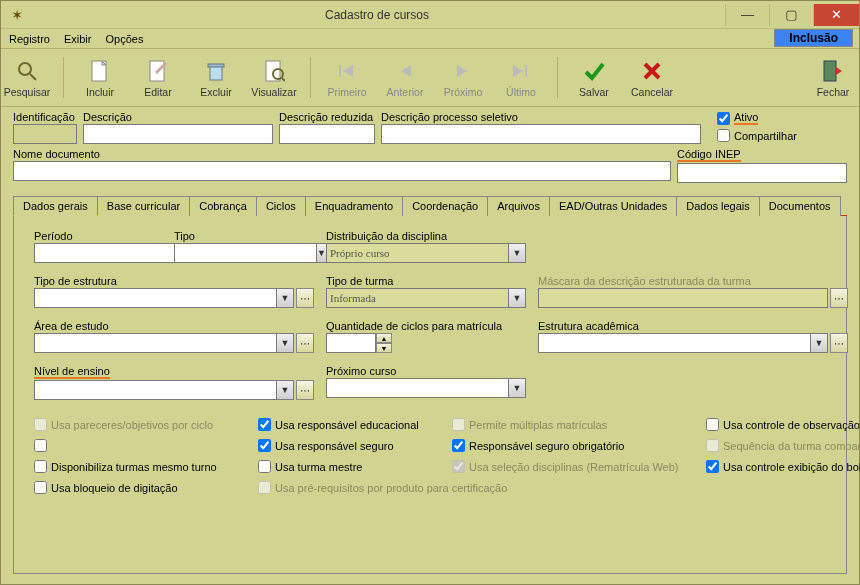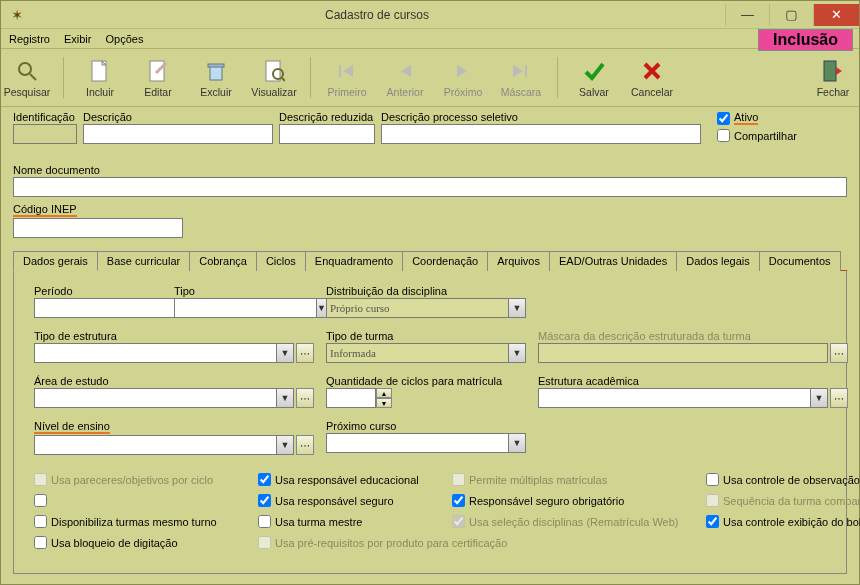--- a/index.html
+++ b/index.html
@@ -61,25 +61,25 @@
     gap: 14px;
     background: #d1d490;
     border-bottom: 1px solid #b0b070;
     position: relative;
   }
   .menubar .menuitem { color: #000; cursor: default; }
   .mode-badge {
     position: absolute;
     right: 6px;
     top: 0;
-    background: #ec4899;
+    background: #3b82f6;
     border: 1px solid #888;
     padding: 1px 14px;
     font-weight: bold;
-    font-size: 16px;
+    font-size: 12px;
   }
   .toolbar {
     height: 58px;
     display: flex;
     align-items: stretch;
     padding: 2px 0;
     background: #d1d490;
     border-bottom: 1px solid #b0b070;
     gap: 6px;
   }
@@ -126,21 +126,21 @@
   .sel.ro, .sel:disabled, .txt:disabled { background: #d9dc9b; color:#555;}
   .btn-small {
     width: 18px; height: 20px;
     background: linear-gradient(#f5f5e0,#d8d8a0);
     border: 1px solid #888;
     font-size: 10px;
     display:flex; align-items:center; justify-content:center;
     cursor: default;
   }
   .hbox { display:flex; align-items:flex-end; gap:2px; }
-  .row2 { display:flex; gap:6px; margin-top:20px;flex-direction:column;}
+  .row2 { display:flex; gap:6px; margin-top:4px;}
   .right-flags { display:flex; flex-direction:column; gap:4px; padding-top:0;}
   .chk { display:flex; align-items:center; gap:4px; color:#000; white-space:nowrap;}
   .chk input { margin:0; width:13px; height:13px;}
   .chk.disabled { color:#8a8a60; }
   .tabs {
     margin-top: 12px;
     display: flex;
     border-bottom: 1px solid #c2410c;
     gap: 0;
   }
@@ -288,21 +288,21 @@
         </div>
       <div class="tlabel">Próximo</div>
     </div>
     <div class="tbtn disabled">
       <div class="ticon">
           <svg width="20" height="16">
             <polygon points="2,2 12,8 2,14" fill="#bbb"></polygon>
             <rect x="14" y="2" width="2" height="12" fill="#bbb"></rect>
           </svg>
         </div>
-      <div class="tlabel">Máscara</div>
+      <div class="tlabel">Último</div>
     </div>
     <div class="tbsep"></div>
     <div class="tbtn">
       <div class="ticon">
           <svg width="22" height="22">
             <polyline points="3,12 9,18 20,4" fill="none" stroke="#1a9a1a" stroke-width="4"></polyline>
           </svg>
         </div>
       <div class="tlabel">Salvar</div>
     </div>

